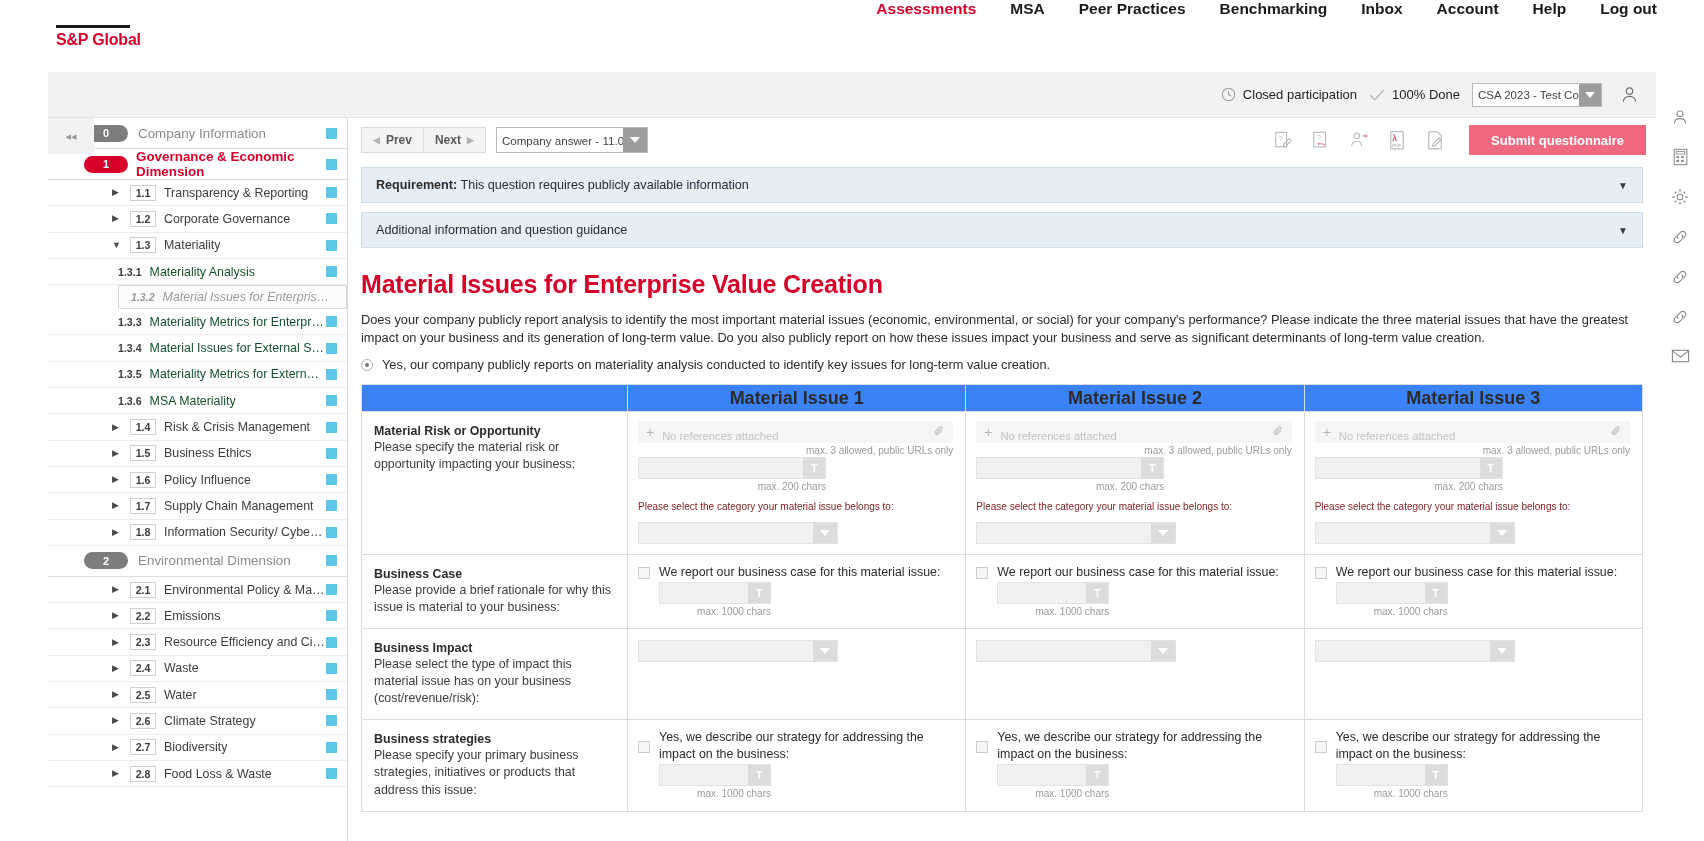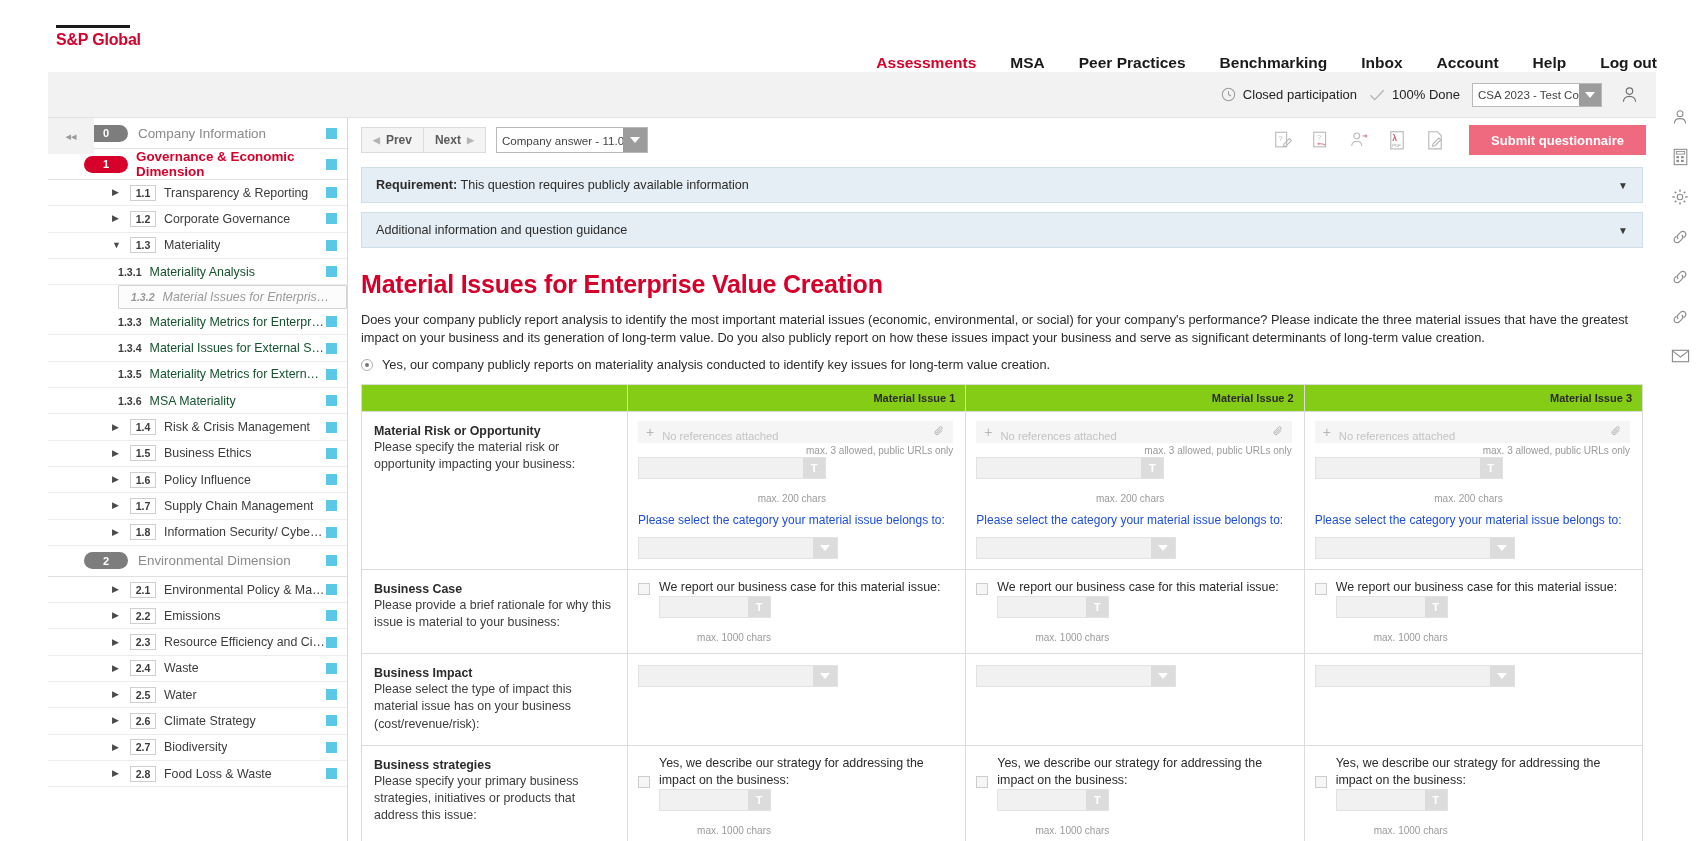--- a/index.html
+++ b/index.html
@@ -21,21 +21,21 @@
     position: relative;
   }
   .logo-wrap { margin-left: 56px; }
   .logo-rule { width: 74px; height: 3px; background: #1a1a1a; margin-bottom: 4px; }
   .logo-text {
     color: #d6002a; font-size: 16px; font-weight: bold;
     letter-spacing: -0.2px; line-height: 1;
   }
   .topnav {
     position: absolute; right: 30px; top: 0; height: 72px;
-    display: flex; align-items: flex-end;
+    display: flex; align-items: flex-start;
   }
   .topnav a {
     font-size: 15.5px; font-weight: bold; color: #1a1a1a;
     text-decoration: none; padding: 0 17px;
     white-space: nowrap;
   }
   .topnav a.active { color: #d6002a; }
 
   
   .tabbar {
@@ -222,22 +222,22 @@
 
   
   table.matrix {
     margin: 12px 13px 0 13px; border-collapse: collapse;
     width: calc(100% - 26px); table-layout: fixed;
   }
   table.matrix th, table.matrix td {
     border: 1px solid #dcdcdc; vertical-align: top; padding: 0;
   }
   table.matrix thead th {
-    background: #84cc16; height: 27px; text-align: right;
-    font-size: 11px; font-weight: bold; color: #2b2b2b;
+    background: #3b82f6; height: 27px; text-align: center;
+    font-size: 18px; font-weight: bold; color: #2b2b2b;
     padding: 0 10px; vertical-align: middle;
   }
   col.c0 { width: 266px; }
   .rowlabel { padding: 12px 12px 12px 12px; }
   .rowlabel .t { font-size: 12.4px; font-weight: bold; color: #2b2b2b; }
   .rowlabel .d { font-size: 12.4px; color: #3c3c3c; line-height: 1.38; margin-top: 1px; }
   .cell { padding: 9px 12px 10px 10px; }
 
   .ref-box {
     background: #f5f5f5; height: 22px; display: flex; align-items: center;
@@ -249,35 +249,35 @@
   .hint { font-size: 10px; color: #9a9a9a; text-align: right; margin-top: 2px; }
   .text-input {
     display: flex; align-items: stretch; height: 22px; background: #f1f1f1;
     border: 1px solid #e2e2e2; margin-top: 1px; width: 188px;
   }
   .text-input .fld { flex: 1; }
   .text-input .tbtn {
     width: 22px; background: #dcdcdc; color: #fff; font-size: 11px; font-weight: bold;
     display: flex; align-items: center; justify-content: center;
   }
-  .hint-left { font-size: 10px; color: #9a9a9a; text-align: right; width: 188px; margin-top: 14px; }
-  .sub-q { font-size: 12px; color: #1d4ed8; margin-top: 8px; line-height: 1.35; }
+  .hint-left { font-size: 10px; color: #9a9a9a; text-align: right; width: 188px; margin-top: 2px; }
+  .sub-q { font-size: 10px; color: #7f1d1d; margin-top: 8px; line-height: 1.35; }
   .sel {
     display: flex; align-items: stretch; height: 22px; width: 200px;
     background: #f1f1f1; border: 1px solid #e2e2e2; margin-top: 8px;
   }
   .sel .v { flex: 1; }
   .sel .ar {
     width: 24px; background: #dcdcdc; display: flex; align-items: center; justify-content: center;
   }
   .sel .ar:after {
     content:""; border-left: 5px solid transparent; border-right: 5px solid transparent;
     border-top: 6px solid #fff;
   }
-  .cb-line { display: flex; align-items: flex-end; gap: 9px; }
+  .cb-line { display: flex; align-items: center; gap: 9px; }
   .cbox {
     width: 12px; height: 12px; border: 1px solid #cdcdcd; background: #f6f6f6;
     flex: none; margin-top: 2px;
   }
   .cb-text { font-size: 12.4px; color: #2b2b2b; line-height: 1.36; }
   .inp-wrap { margin-left: 21px; }
   .inp-wrap .text-input { width: 112px; }
   .inp-wrap .hint-left { width: 112px; }
 
   

